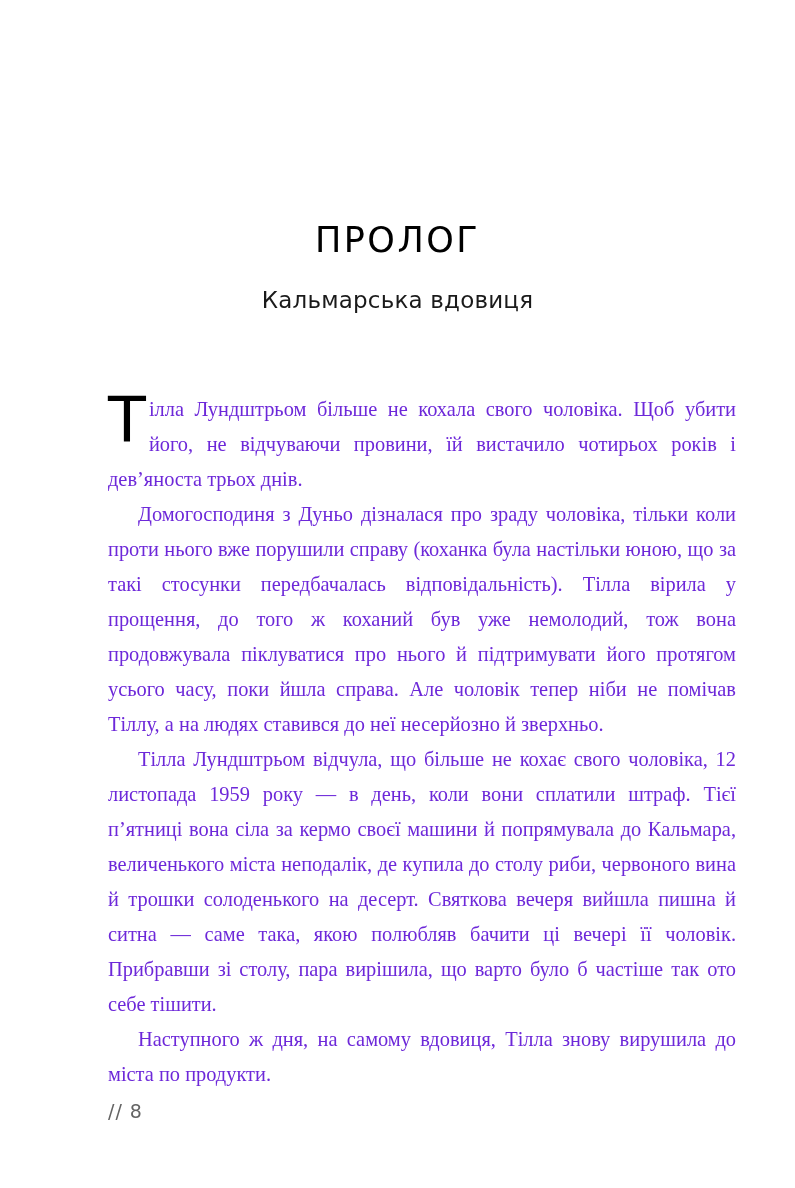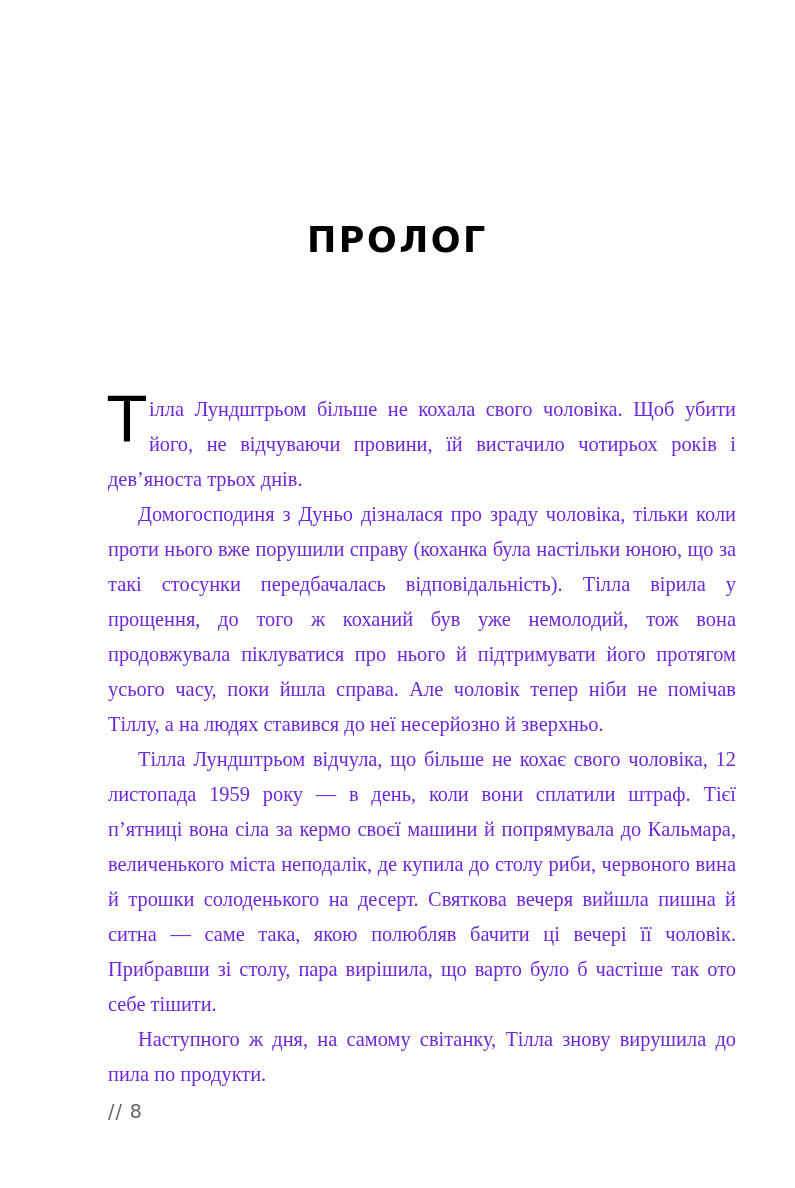--- a/index.html
+++ b/index.html
@@ -24,21 +24,21 @@
   .heading-block {
     position: absolute;
     left: 0;
     right: 0;
     top: 222px;
     text-align: center;
   }
   .chapter-title {
     font-family: "DejaVu Sans", "Liberation Sans", sans-serif;
     font-size: 35px;
-    font-weight: 700;
+    font-weight: 400;
     letter-spacing: 2.5px;
     line-height: 1.05;
     color: #000000;
     margin: 0;
     padding: 0;
   }
   .chapter-subtitle {
     font-family: "DejaVu Sans", "Liberation Sans", sans-serif;
     font-size: 23px;
     font-weight: 400;
@@ -94,26 +94,27 @@
     white-space: pre;
   }
 </style>
 </head>
 <body>
 
 <div class="page">
 
   <div class="heading-block">
     <h1 class="chapter-title">ПРОЛОГ</h1>
+    <h2 class="chapter-subtitle">Кальмарська вдовиця</h2>
   </div>
 
   <div class="body-text">
     <p class="para first">Тілла Лундштрьом більше не кохала свого чоловіка. Щоб убити його, не відчуваючи провини, їй вистачило чоти­рьох років і дев’яноста трьох днів.</p>
     <p class="para">Домогосподиня з Дуньо дізналася про зраду чоловіка, тільки коли проти нього вже порушили справу (коханка була настільки юною, що за такі стосунки передбачалась відпо­відальність). Тілла вірила у прощення, до того ж коханий був уже немолодий, тож вона продовжувала піклуватися про нього й підтримувати його протягом усього часу, поки йшла справа. Але чоловік тепер ніби не помічав Тіллу, а на людях ставився до неї несерйозно й зверхньо.</p>
     <p class="para">Тілла Лундштрьом відчула, що більше не кохає свого чо­ловіка, 12 листопада 1959 року — в день, коли вони сплатили штраф. Тієї п’ятниці вона сіла за кермо своєї машини й по­прямувала до Кальмара, величенького міста неподалік, де ку­пила до столу риби, червоного вина й трошки солоденького на десерт. Святкова вечеря вийшла пишна й ситна — саме така, якою полюбляв бачити ці вечері її чоловік. Прибравши зі столу, пара вирішила, що варто було б частіше так ото себе тішити.</p>
-    <p class="para">Наступного ж дня, на самому світанку, Тілла знову виру­шила до пила по продукти.</p>
+    <p class="para">Наступного ж дня, на самому вдовиця, Тілла знову виру­шила до міста по продукти.</p>
   </div>
 
   <div class="page-footer">
     <span class="folio">// 8</span>
   </div>
 
 </div>
 
 </body></html>

